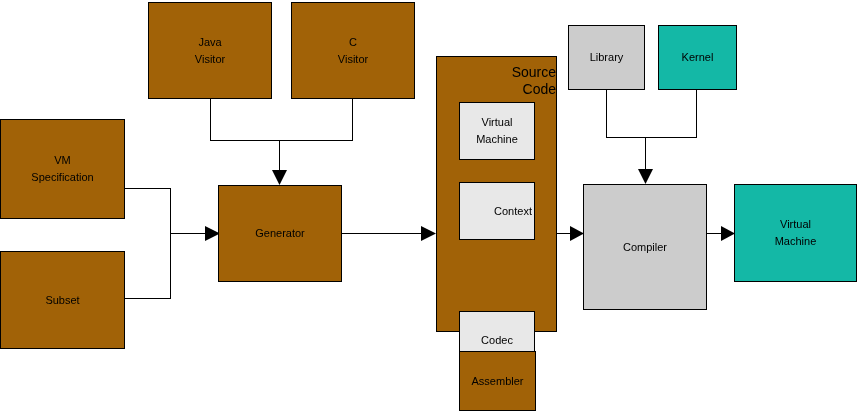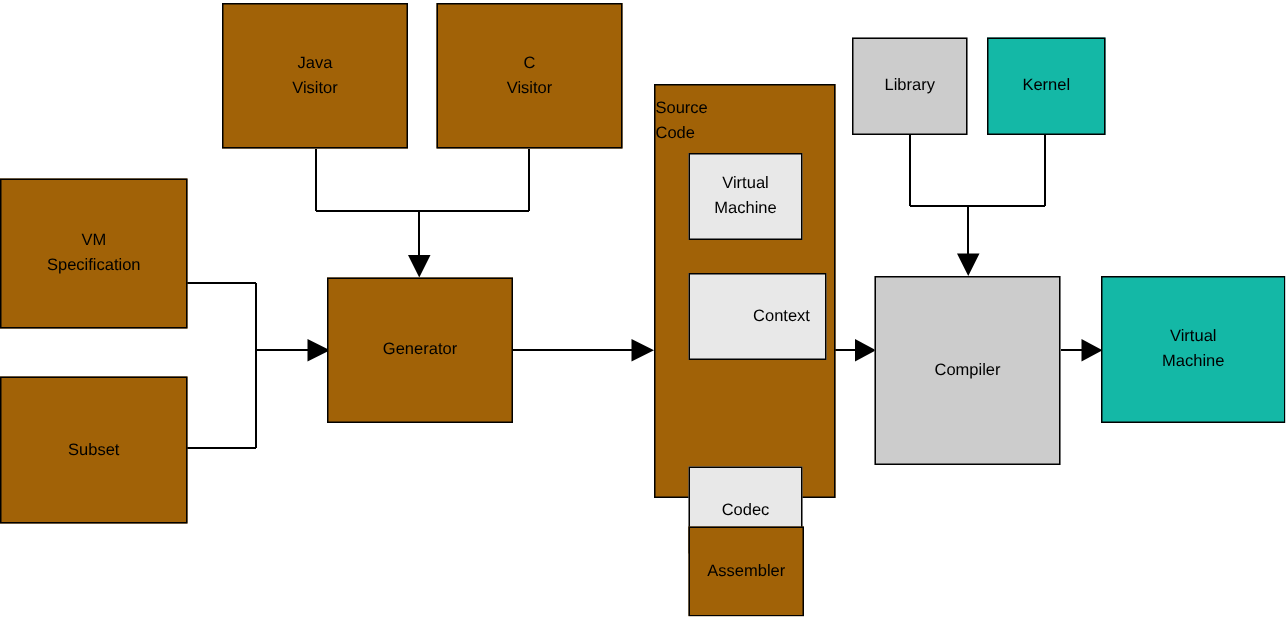--- a/index.html
+++ b/index.html
@@ -42,23 +42,23 @@
   }
   .fill-white   { background: #a16207; }
   .fill-inner   { background: #e8e8e8; }
   .fill-light   { background: #cccccc; }
   .fill-dark    { background: #14b8a6; color: #000000; }
   .container-node {
     justify-content: flex-start;
     padding-top: 7px;
   }
   .container-title {
-    font-size: 11px;
+    font-size: 14px;
     line-height: 17px;
-    text-align: left;
+    text-align: right;
     width: 100%;
   }
 </style>
 </head>
 <body>
 
 <div id="diagram-root">
 
   <svg id="diagram-svg" viewBox="0 0 857 411" xmlns="http://www.w3.org/2000/svg">
     <g stroke="#000000" stroke-width="1.2" fill="none" shape-rendering="crispEdges">
@@ -121,21 +121,21 @@
   <div class="node container-node fill-white" style="left:436px; top:56px; width:121px; height:276px;">
     <span class="container-title">Source</span>
     <span class="container-title">Code</span>
   </div>
 
   <div class="node fill-inner" style="left:459px; top:102px; width:76px; height:58px;">
     <span class="line">Virtual</span>
     <span class="line">Machine</span>
   </div>
 
-  <div class="node fill-inner" style="left:459px; top:182px; width:92px; height:58px;padding-left:32px;">
+  <div class="node fill-inner" style="left:459px; top:182px; width:76px; height:58px;padding-left:32px;">
     <span class="line">Context</span>
   </div>
 
   <div class="node fill-inner" style="left:459px; top:263px; width:76px; height:58px;margin-top:48px;">
     <span class="line">Codec</span>
   </div>
 
   <div class="node fill-white" style="left:459px; top:351px; width:77px; height:60px;">
     <span class="line">Assembler</span>
   </div>

